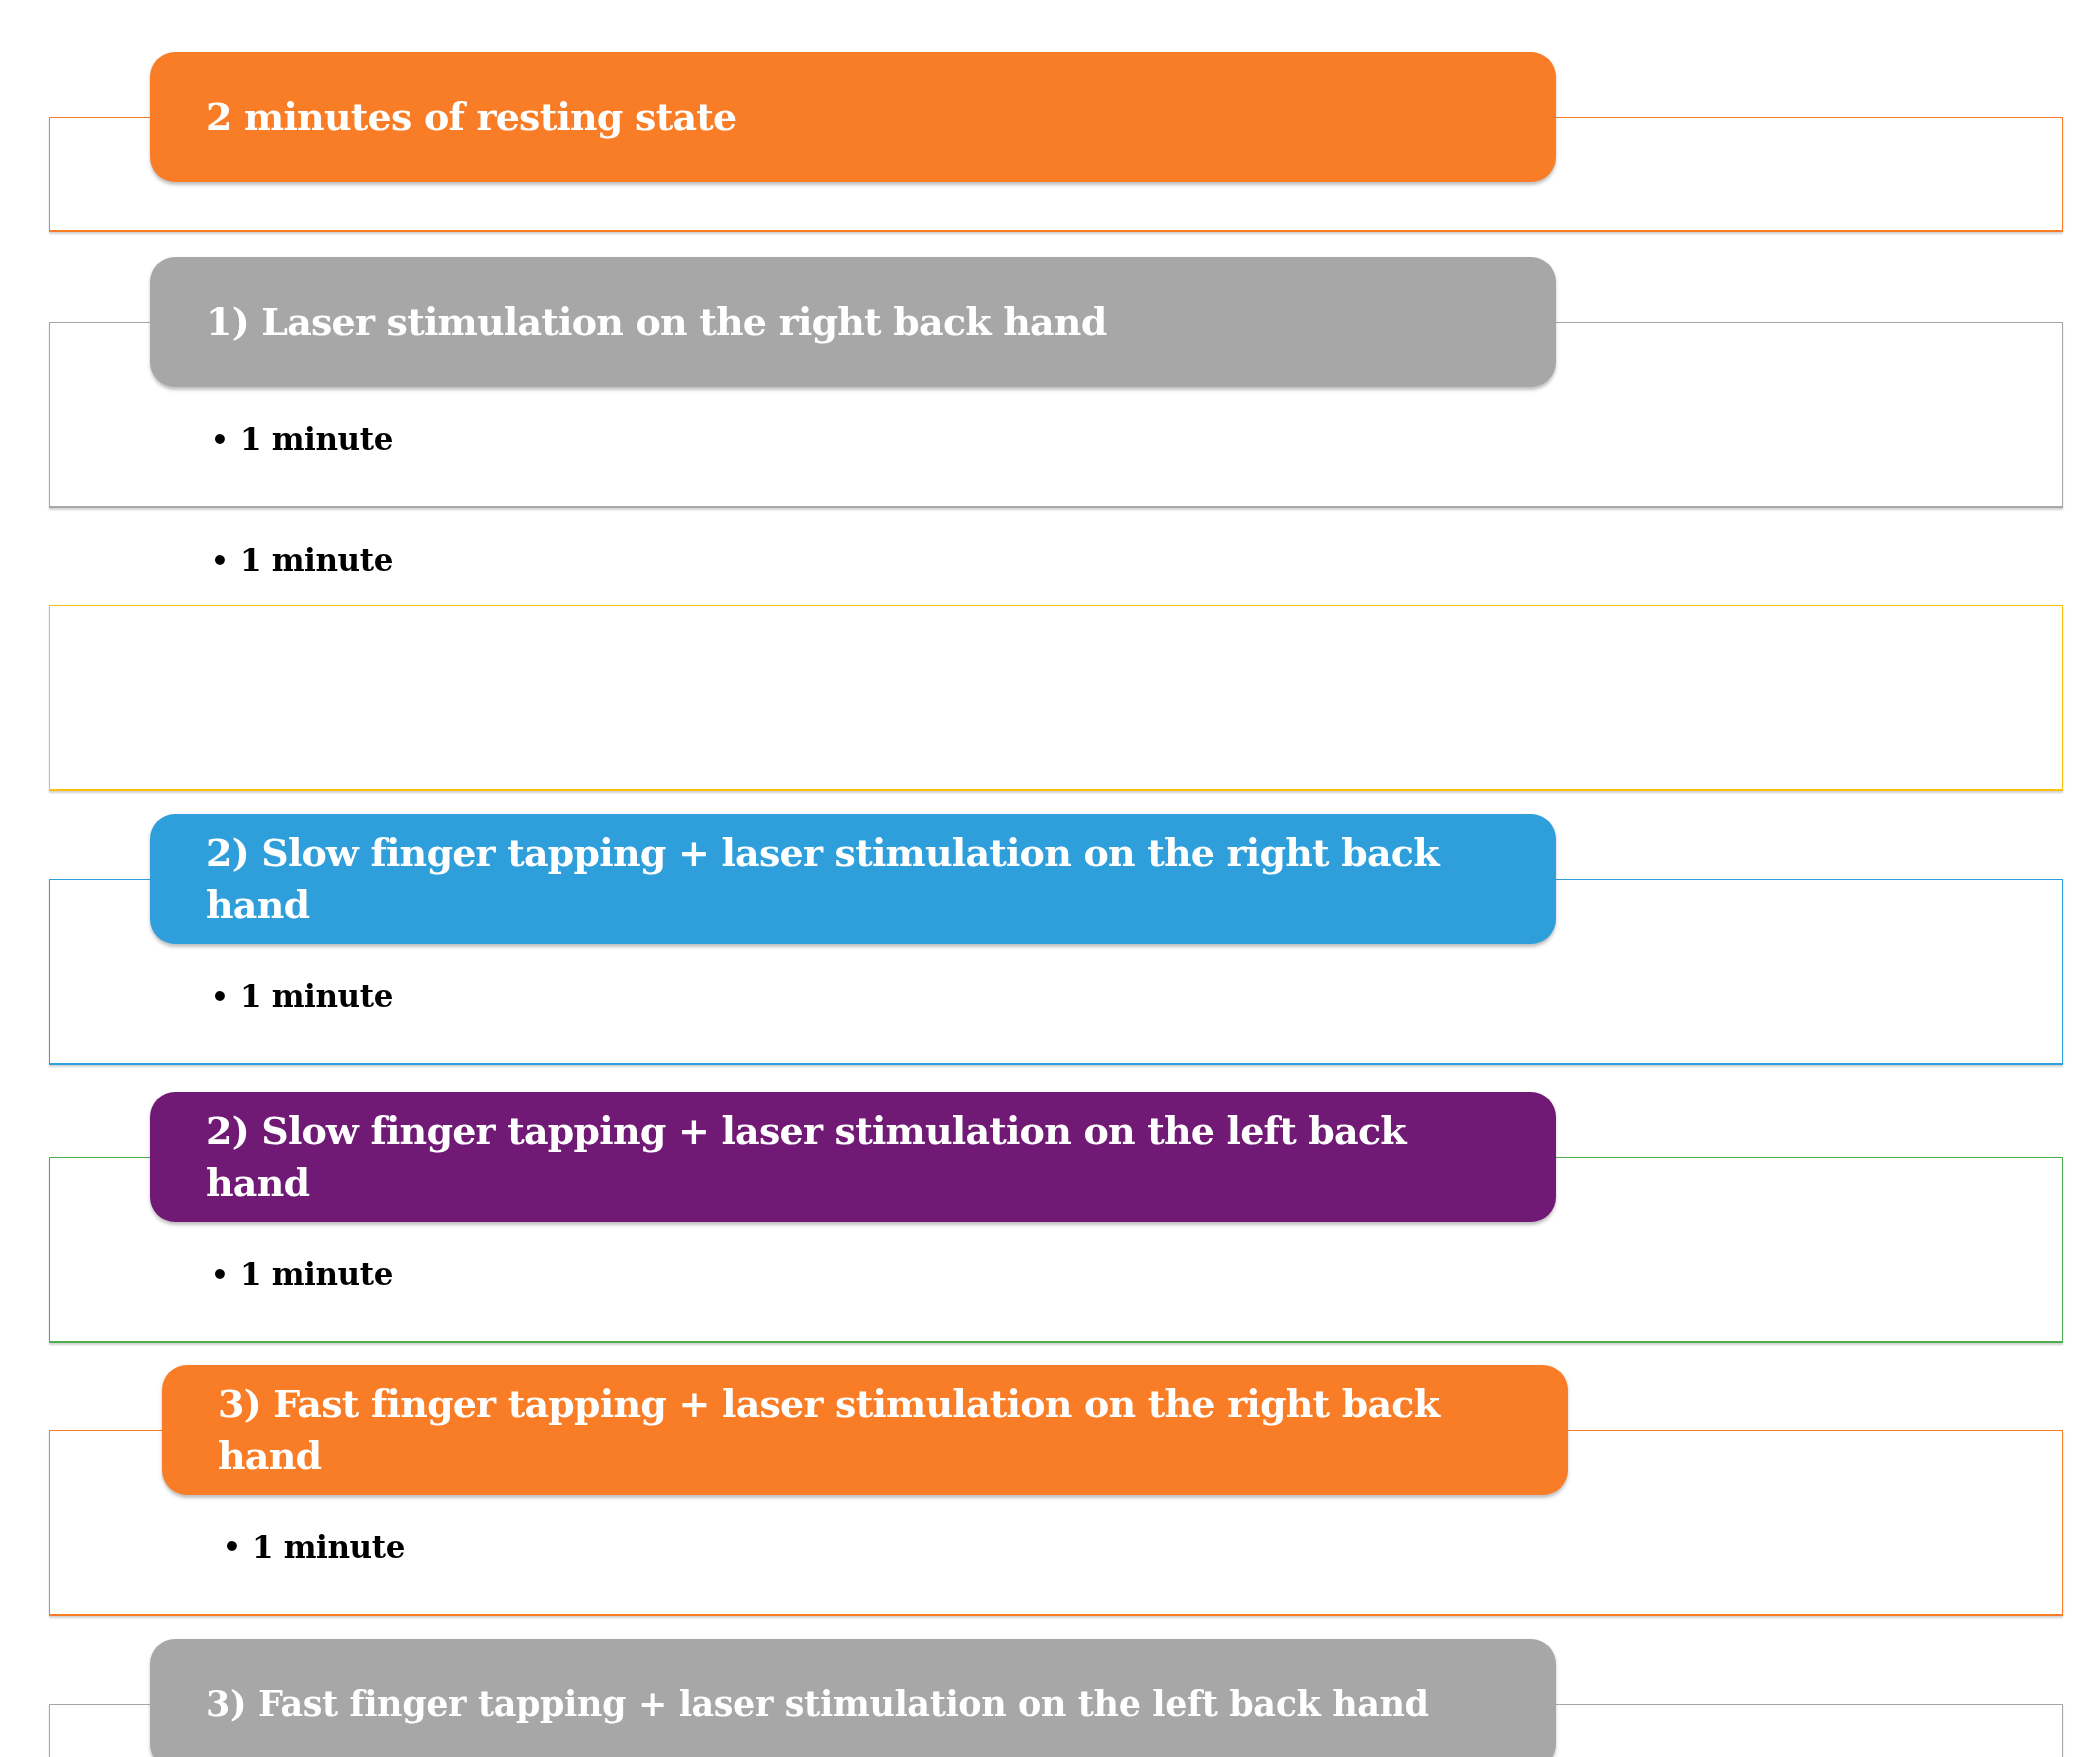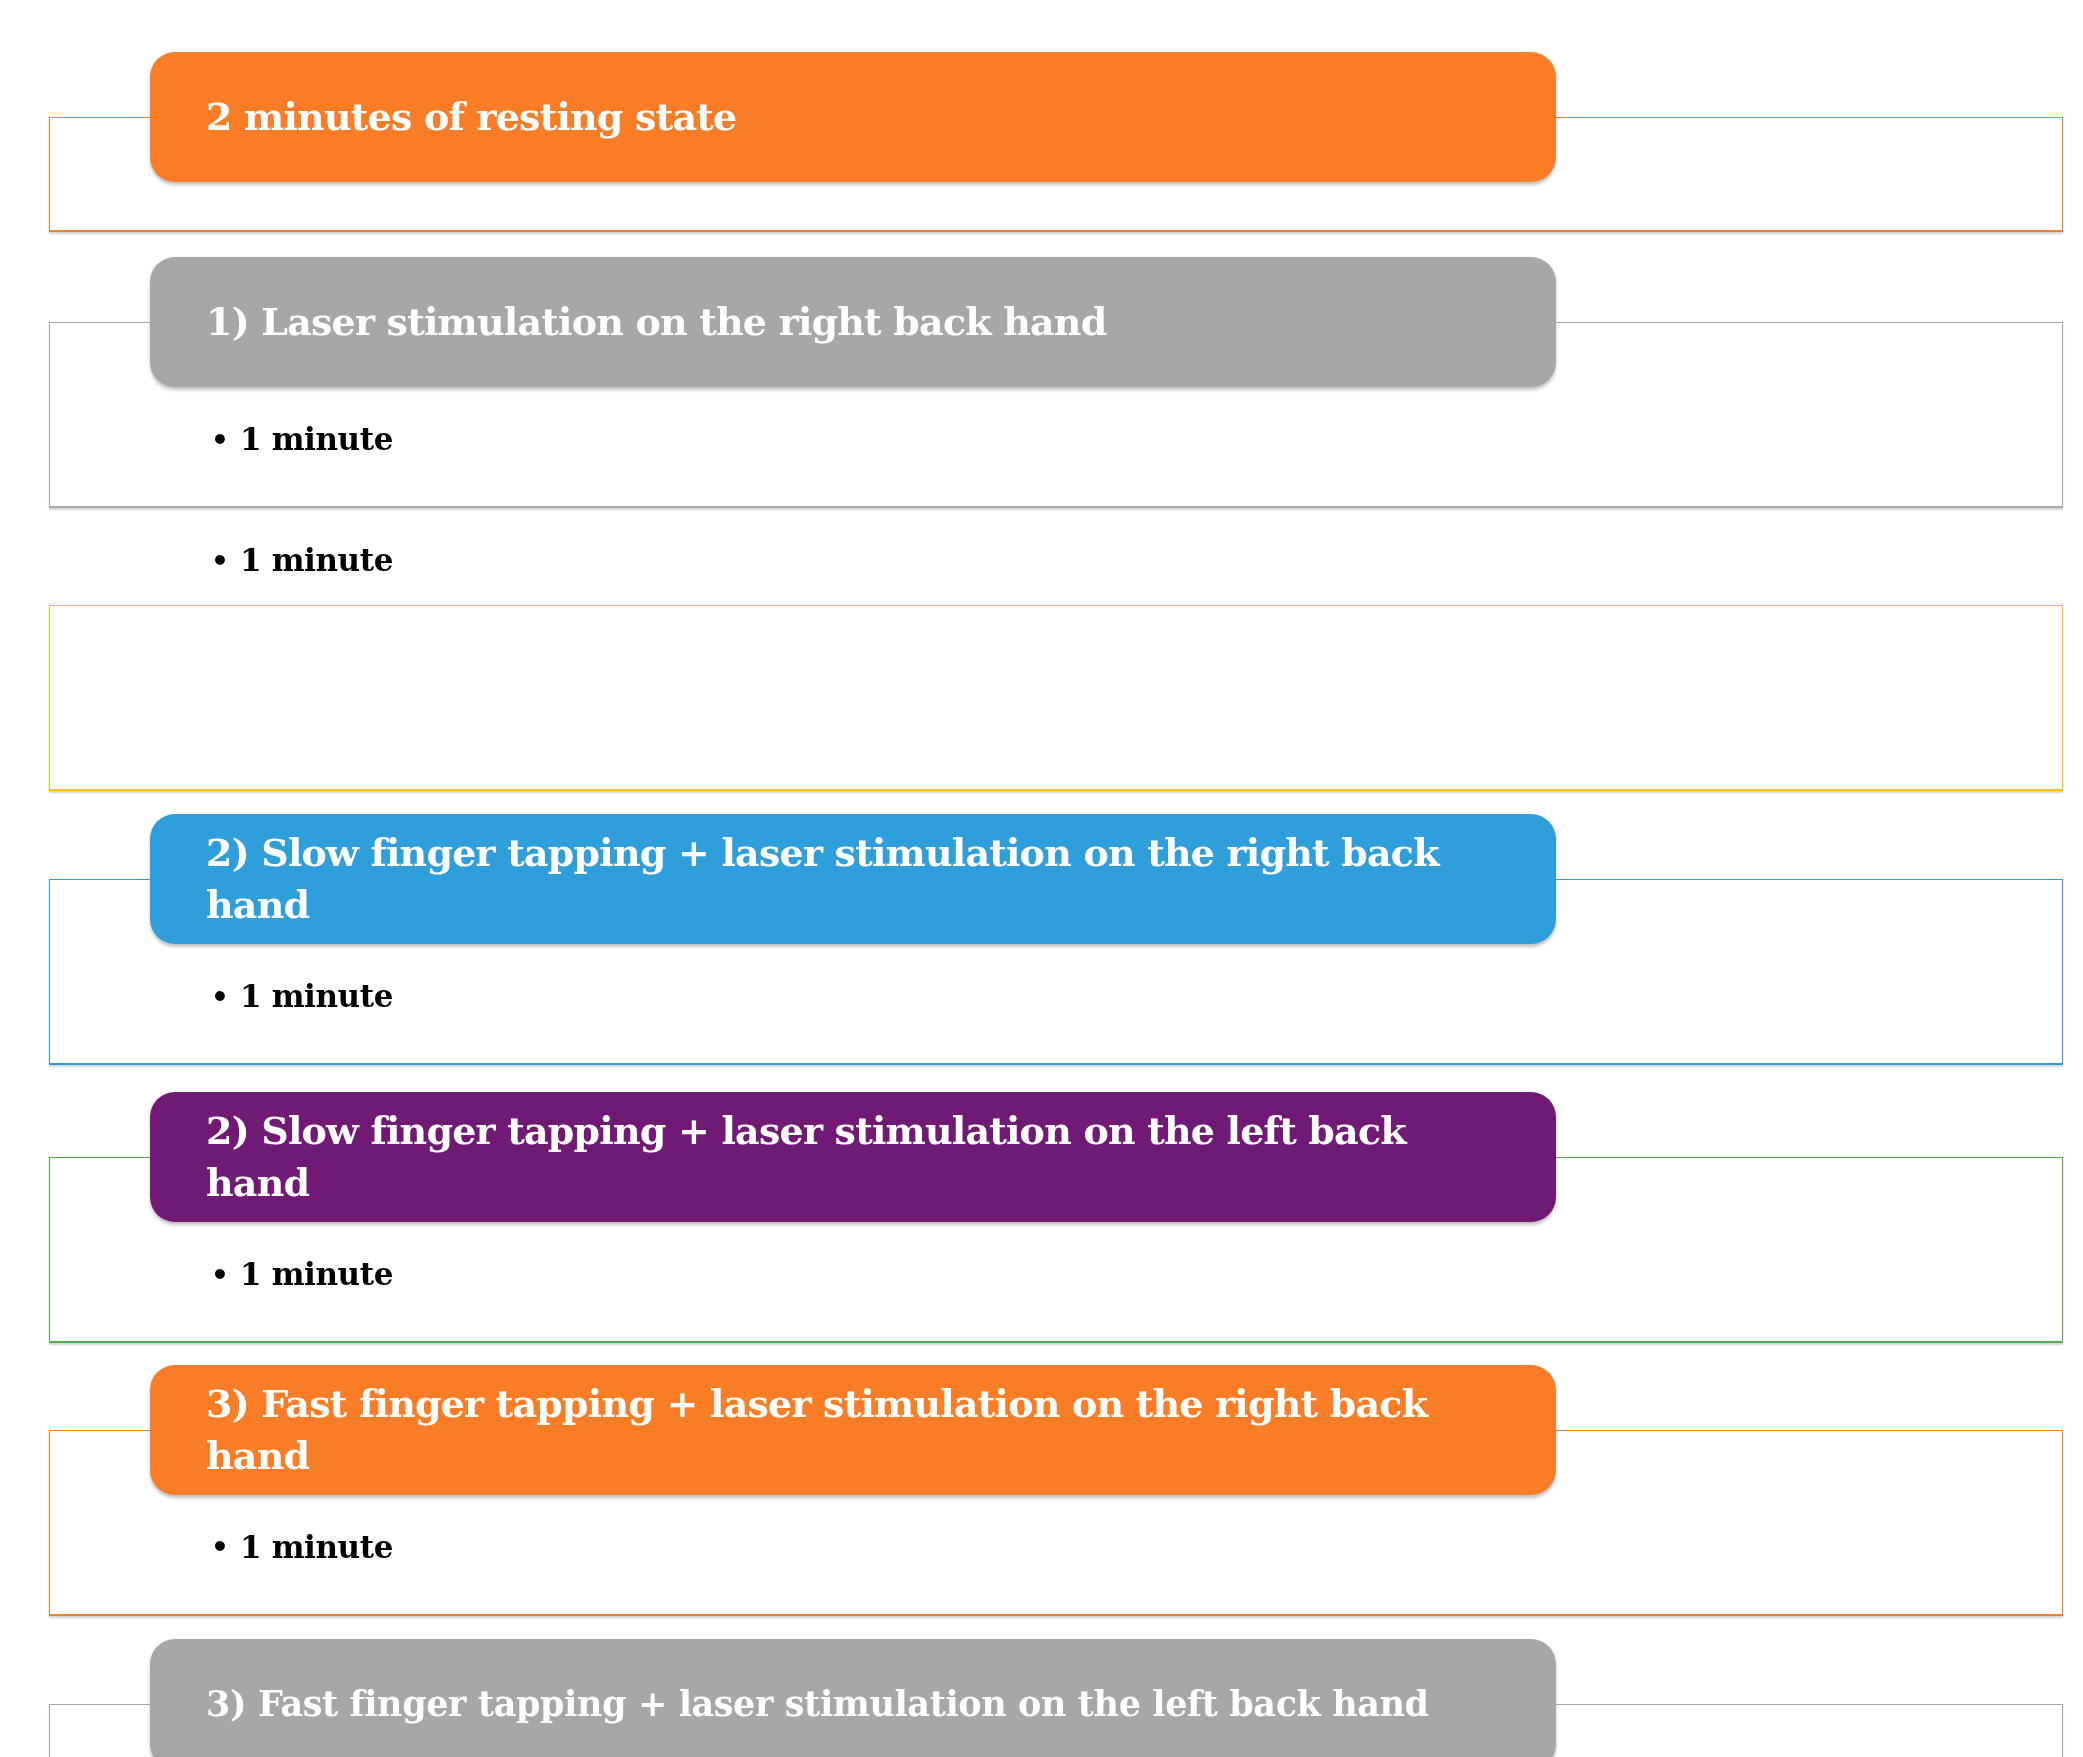--- a/index.html
+++ b/index.html
@@ -26,21 +26,21 @@
   .item {
     position: relative;
     height: 251px;
   }
   .item.nb { height: 180px; }
   .item:nth-of-type(1) { margin-bottom: 25px; }
   .item:nth-of-type(2) { margin-bottom: 25px; }
   .item:nth-of-type(3) { margin-bottom: 23px; }
   .item:nth-of-type(4) { margin-bottom: 27.4px; }
   .item:nth-of-type(5) { margin-bottom: 21.6px; }
-  .item:nth-of-type(6) { margin-bottom: 23px; }
+  .item:nth-of-type(6) { margin-bottom: 23px; padding-left: 12px; }
   .item:nth-of-type(7) { margin-bottom: 0; }
 
   .outline {
     position: absolute;
     left: 0; right: 0;
     top: 65px; bottom: 0;
     background: #FFFFFF;
     border-style: solid;
     border-width: 1.7px 1.7px 2.5px 1.7px;
     box-shadow: 0 1.7px 1.7px rgba(130,130,130,0.35);

